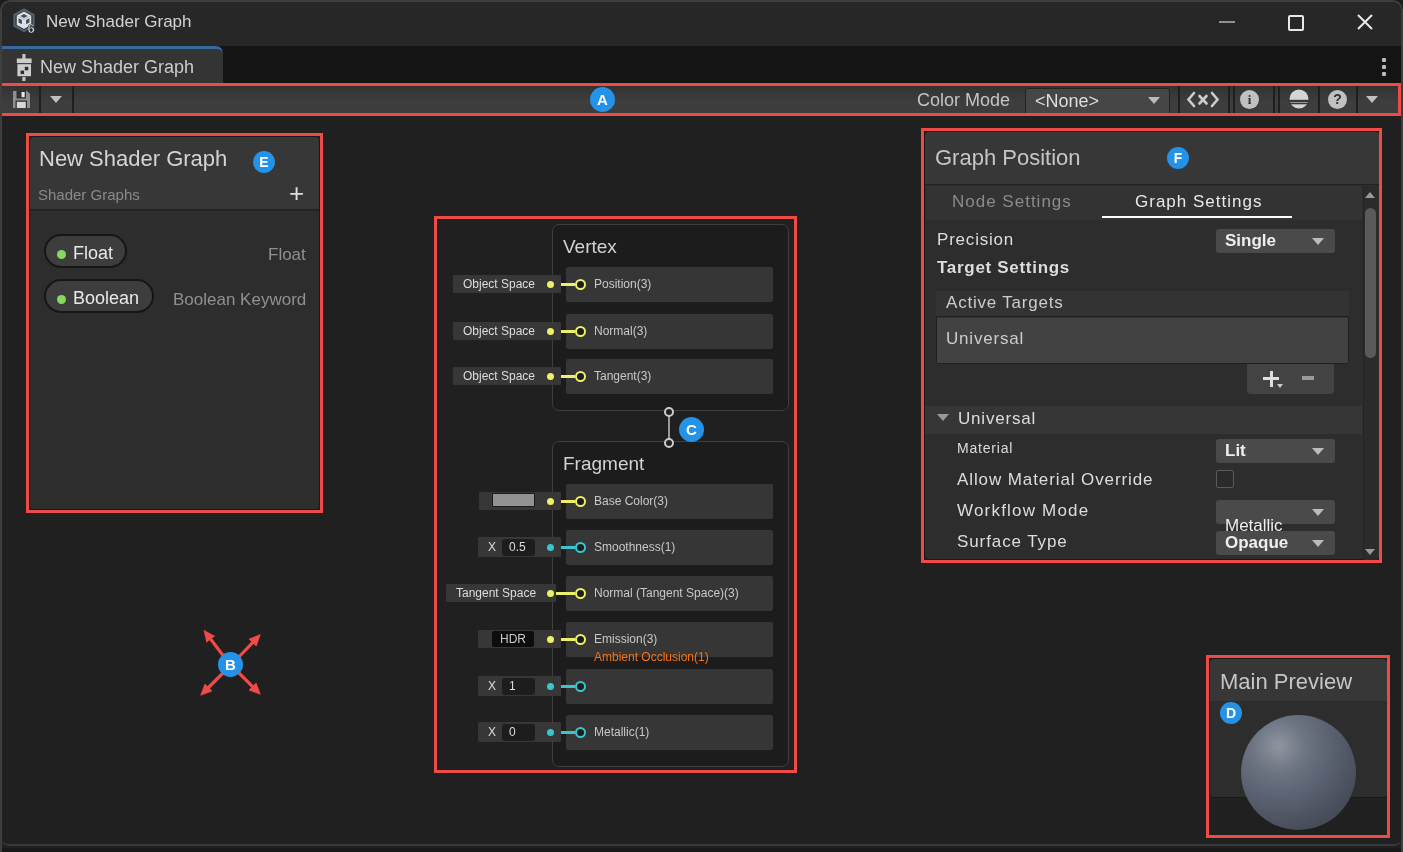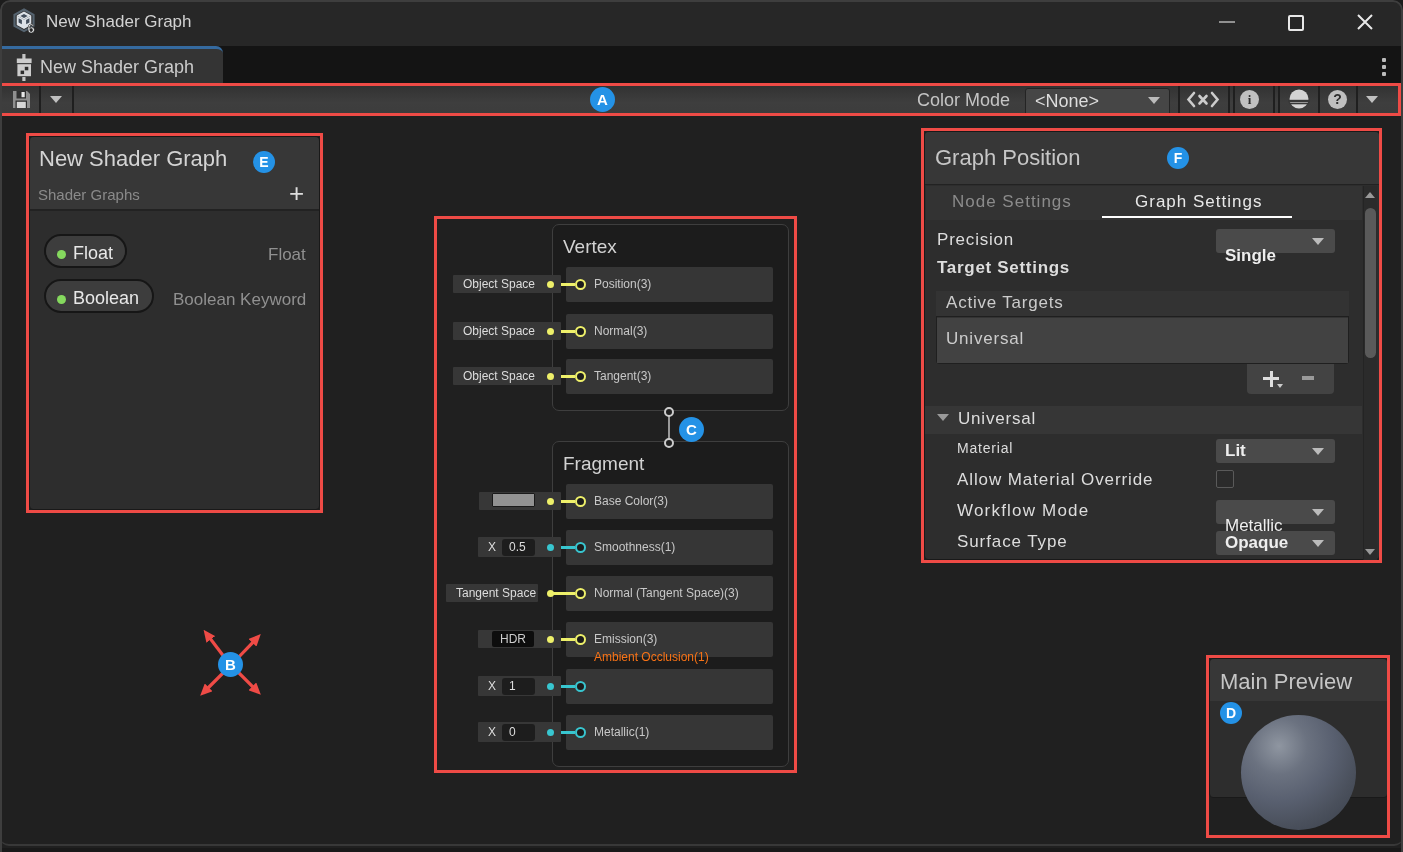--- a/index.html
+++ b/index.html
@@ -179,21 +179,21 @@
   <div class="abs" style="left:594px;top:540px;font-size:12px;color:#c8c8c8;white-space:nowrap;">Smoothness(1)</div>
   <div class="abs" style="left:552px;top:546px;width:23px;height:3px;background:#38c6d0;"></div>
   <div class="abs" style="left:478px;top:537px;width:83px;height:20px;background:#373737;border-radius:1px;"></div>
   <div class="abs" style="left:488px;top:540px;font-size:12px;color:#dddddd;">X</div>
   <div class="abs" style="left:502px;top:539px;width:33px;height:17px;background:#1d1d1d;border-radius:3px;font-size:12px;color:#dddddd;line-height:17px;text-indent:7px;">0.5</div>
   <div class="abs" style="left:547px;top:544px;width:7px;height:7px;border-radius:50%;background:#38c6d0;"></div>
   <div class="abs" style="left:566px;top:576px;width:207px;height:35px;background:#363636;border-radius:2px;"></div>
   <div class="abs" style="left:575px;top:588px;width:11px;height:11px;border:2.5px solid #eef06a;border-radius:50%;background:#1c1c1c;"></div>
   <div class="abs" style="left:594px;top:586px;font-size:12px;color:#c8c8c8;white-space:nowrap;">Normal (Tangent Space)(3)</div>
   <div class="abs" style="left:552px;top:592px;width:23px;height:3px;background:#eef06a;"></div>
-  <div class="abs" style="left:446px;top:584px;width:92px;height:18px;background:#373737;border-radius:1px;font-size:12px;color:#dddddd;line-height:18px;text-indent:10px;">Tangent Space</div>
+  <div class="abs" style="left:446px;top:584px;width:110px;height:18px;background:#373737;border-radius:1px;font-size:12px;color:#dddddd;line-height:18px;text-indent:10px;">Tangent Space</div>
   <div class="abs" style="left:547px;top:590px;width:7px;height:7px;border-radius:50%;background:#eef06a;"></div>
   <div class="abs" style="left:566px;top:622px;width:207px;height:35px;background:#363636;border-radius:2px;"></div>
   <div class="abs" style="left:575px;top:634px;width:11px;height:11px;border:2.5px solid #eef06a;border-radius:50%;background:#1c1c1c;"></div>
   <div class="abs" style="left:594px;top:632px;font-size:12px;color:#c8c8c8;white-space:nowrap;">Emission(3)</div>
   <div class="abs" style="left:552px;top:638px;width:23px;height:3px;background:#eef06a;"></div>
   <div class="abs" style="left:478px;top:630px;width:83px;height:18px;background:#373737;border-radius:1px;"></div>
   <div class="abs" style="left:492px;top:631px;width:42px;height:16px;background:#0d0d0d;border-radius:2px;font-size:12px;color:#cccccc;line-height:16px;text-align:center;">HDR</div>
   <div class="abs" style="left:547px;top:636px;width:7px;height:7px;border-radius:50%;background:#eef06a;"></div>
   <div class="abs" style="left:566px;top:669px;width:207px;height:35px;background:#363636;border-radius:2px;"></div>
   <div class="abs" style="left:575px;top:681px;width:11px;height:11px;border:2.5px solid #38c6d0;border-radius:50%;background:#1c1c1c;"></div>
@@ -218,21 +218,21 @@
 
   <div id="insp" class="panel">
     <div class="abs" style="left:0;top:0;width:100%;height:53px;background:#373737;border-radius:4px 4px 0 0;border-bottom:1px solid #222;"></div>
     <div class="abs" style="left:10px;top:13px;font-size:22px;color:#c6c6c6;">Graph Position</div>
     <div class="abs" style="left:1px;top:54px;width:436px;height:34px;background:#333333;"></div>
     <div class="abs" style="left:27px;top:60px;font-size:17px;letter-spacing:1.0px;color:#8b8b8b;">Node Settings</div>
     <div class="abs" style="left:210px;top:60px;font-size:17px;letter-spacing:1.0px;color:#e8e8e8;">Graph Settings</div>
     <div class="abs" style="left:177px;top:84px;width:190px;height:2px;background:#ffffff;"></div>
     <div class="abs" style="left:12px;top:98px;font-size:17px;letter-spacing:0.8px;color:#dddddd;">Precision</div>
     <div class="dd" style="left:291px;top:97px;width:119px;height:24px;">
-        <span style="position:absolute;left:9px;top:17px;font-size:17px;font-weight:bold;">Single</span>
+        <span style="position:absolute;left:9px;top:2px;font-size:17px;font-weight:bold;">Single</span>
         <span class="ddarrow" style="left:96px;top:9px;"></span>
       </div>
     <div class="abs" style="left:12px;top:126px;font-size:17px;letter-spacing:0.7px;font-weight:bold;color:#dddddd;">Target Settings</div>
 
     <div class="abs" style="left:11px;top:159px;width:413px;height:73px;background:#333333;border:1px solid #1f1f1f;border-radius:3px;"></div>
     <div class="abs" style="left:11px;top:159px;width:413px;height:26px;background:#333333;border-bottom:1px solid #1f1f1f;"></div>
     <div class="abs" style="left:21px;top:161px;font-size:17px;letter-spacing:0.8px;color:#cccccc;">Active Targets</div>
     <div class="abs" style="left:12px;top:186px;width:411px;height:45px;background:#424242;"></div>
     <div class="abs" style="left:21px;top:197px;font-size:17px;letter-spacing:0.8px;color:#cccccc;">Universal</div>
     <div class="abs" style="left:322px;top:232px;width:87px;height:30px;background:#434343;border-radius:0 0 4px 4px;"></div>

